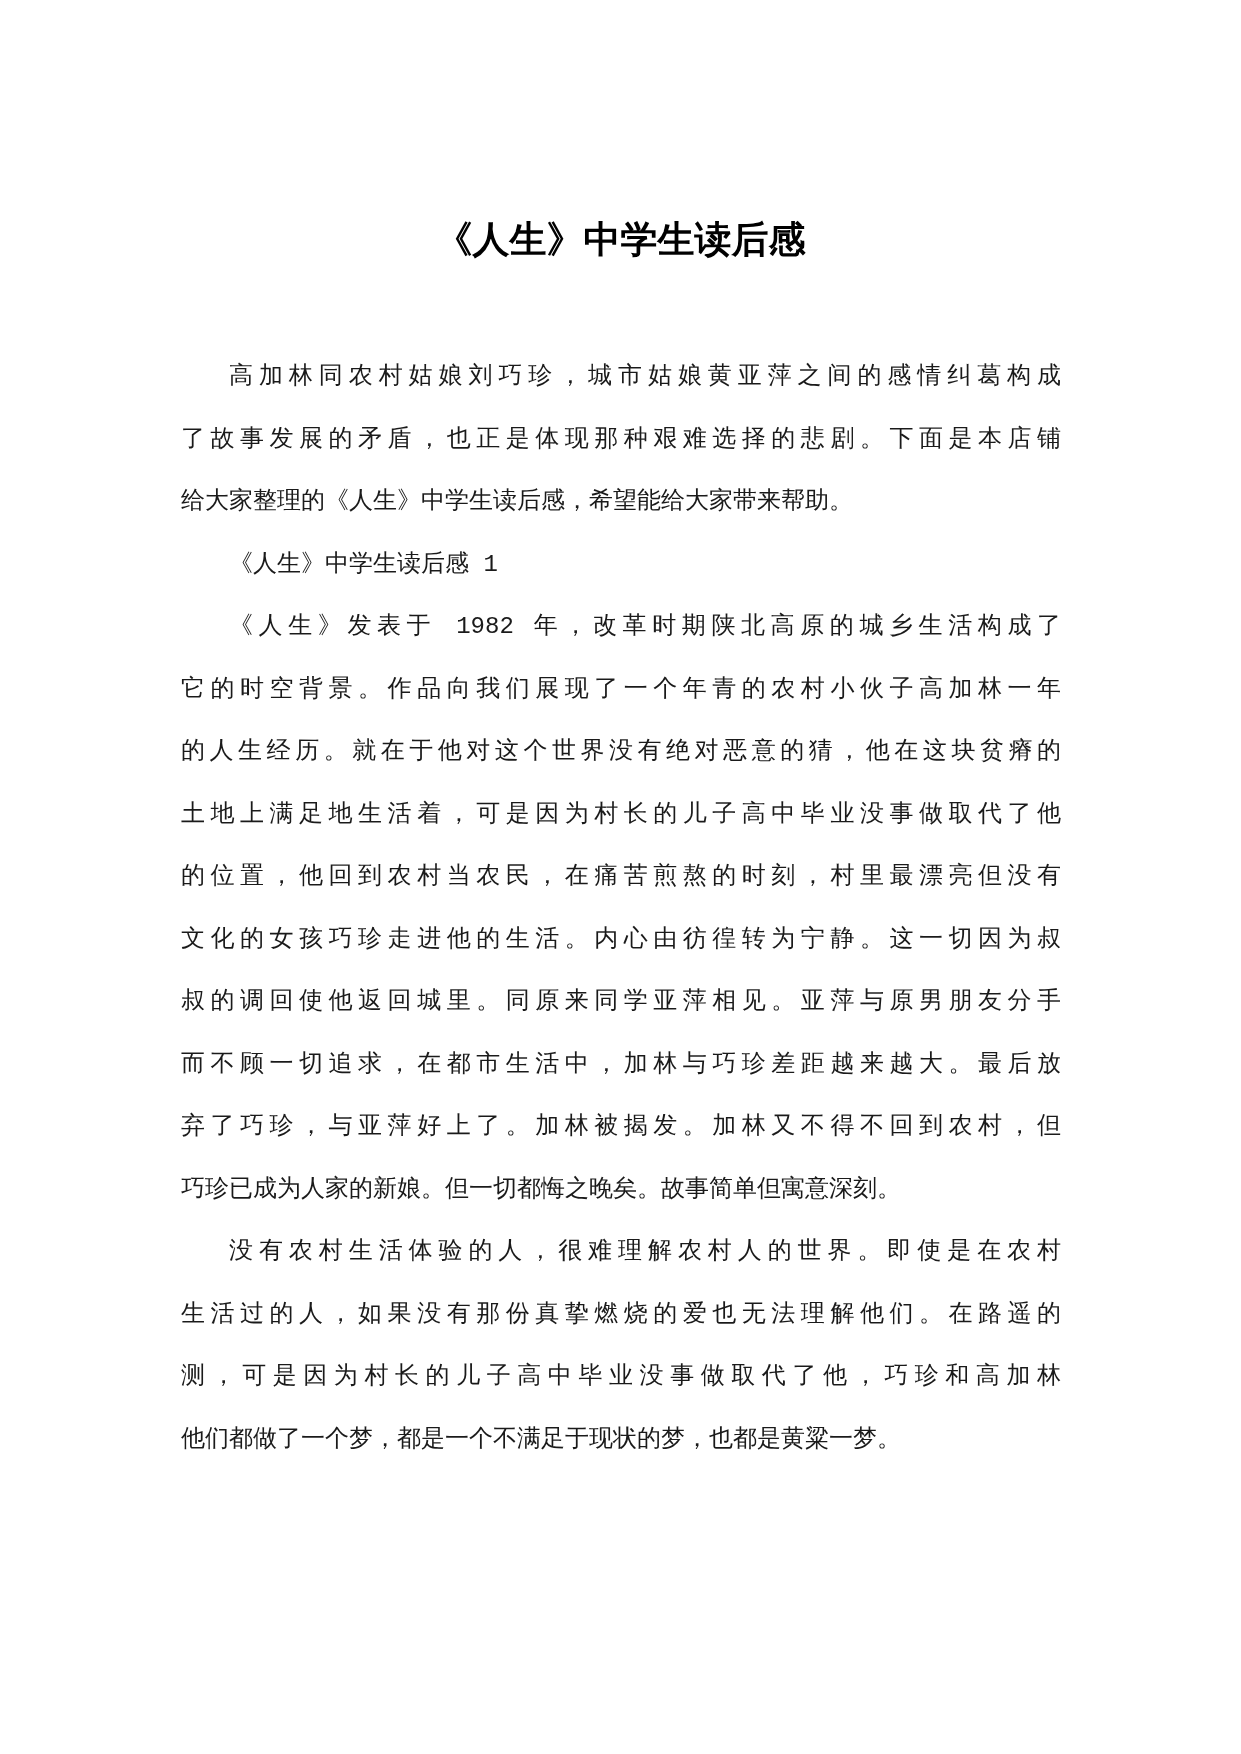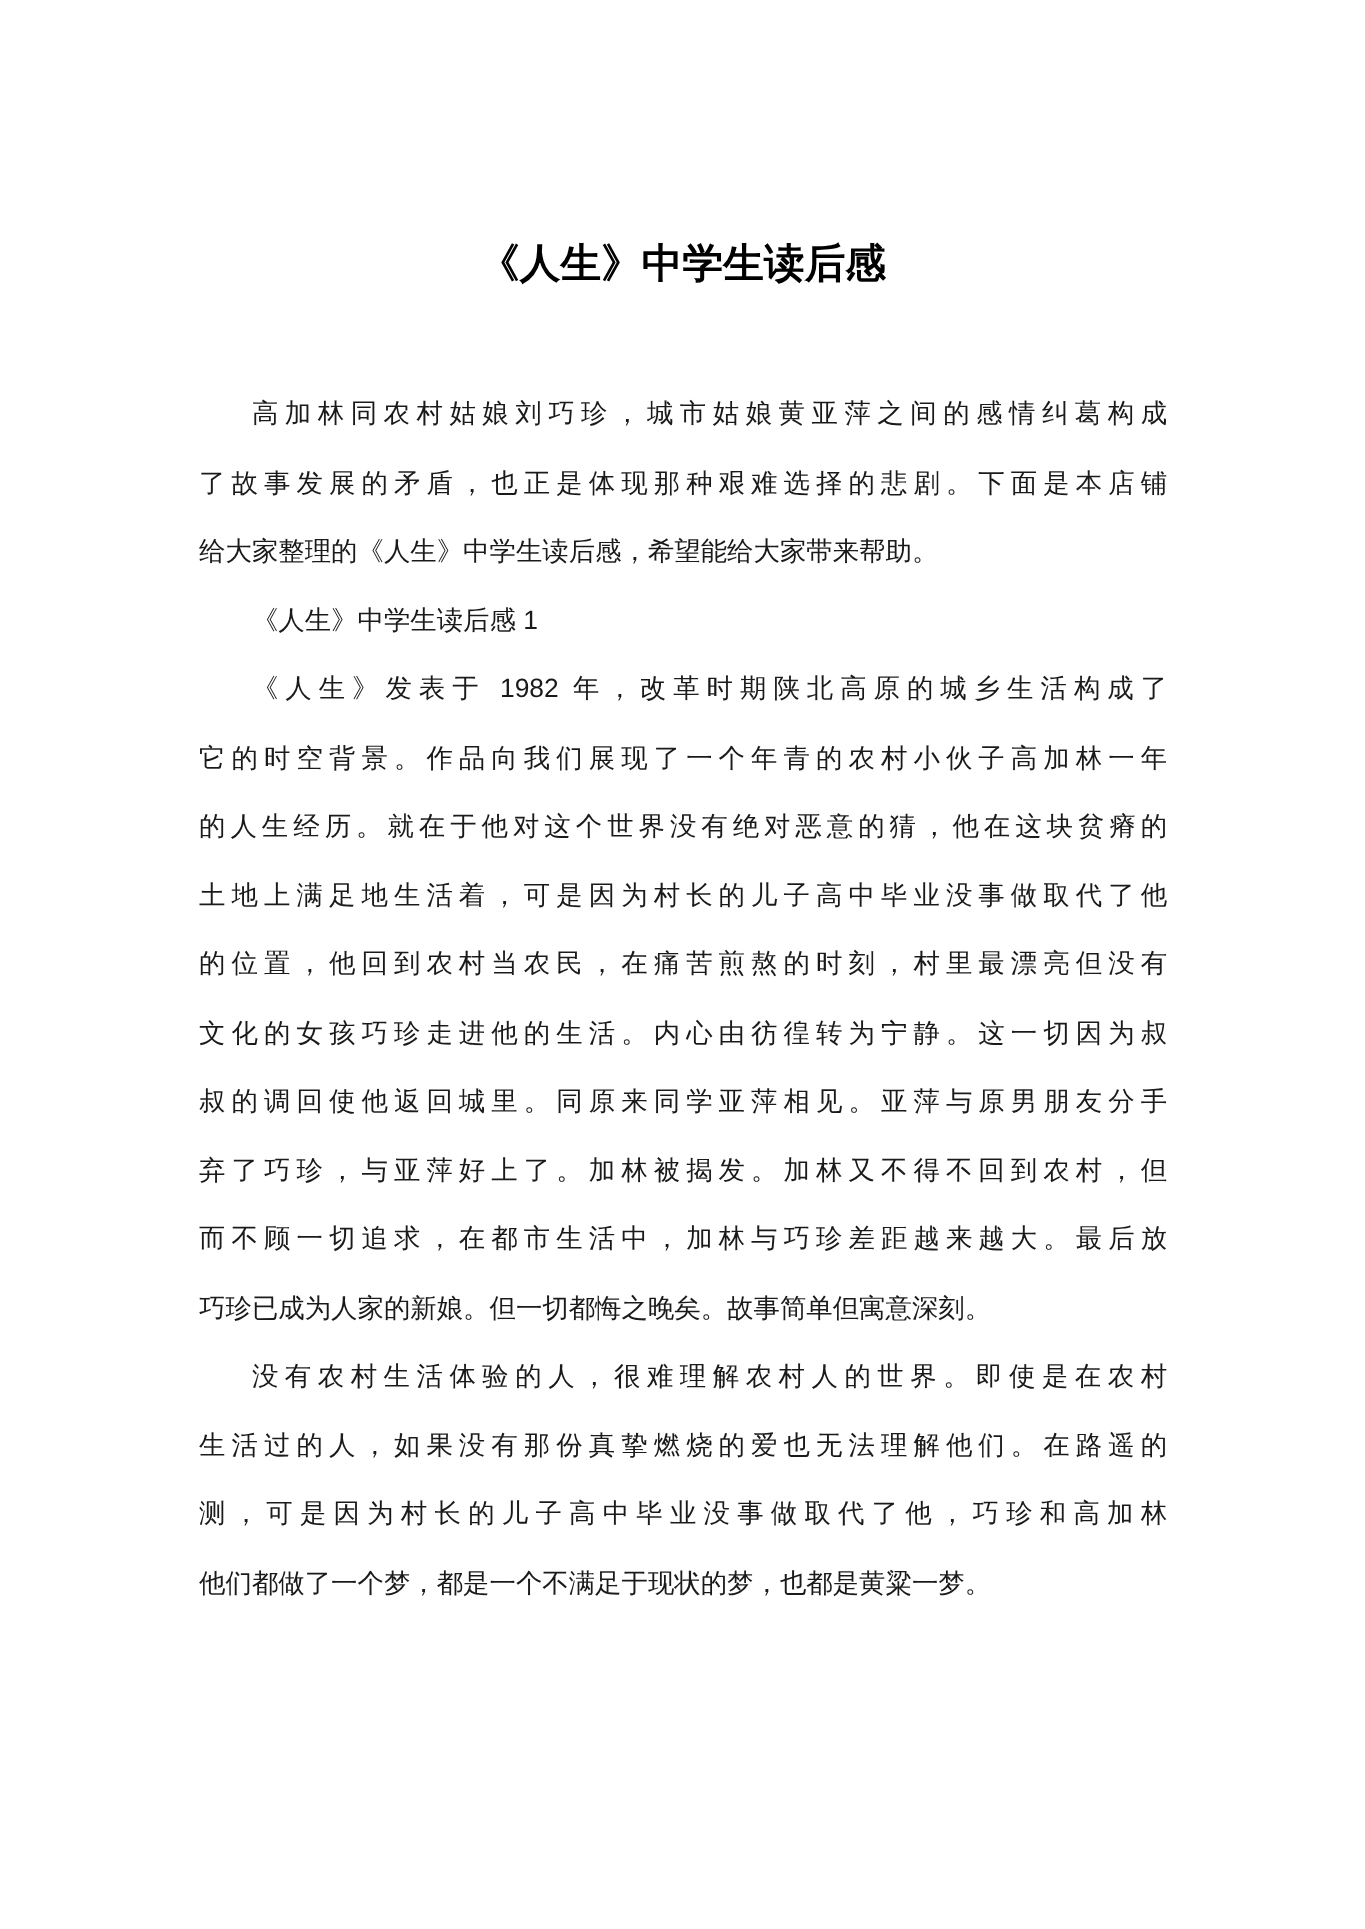--- a/index.html
+++ b/index.html
@@ -7,21 +7,21 @@
     padding: 0;
     background: #ffffff;
   }
   .page {
     position: relative;
     width: 1241px;
     height: 1492px;
     margin: 0 auto;
     background: #ffffff;
     overflow: hidden;
-    font-family: Liberation Sans, sans-serif;
+    font-family: Liberation Mono, monospace;
     color: #161616;
   }
   .doc-title {
     position: absolute;
     top: 215px;
     left: 0;
     width: 100%;
     margin: 0;
     text-align: center;
     font-size: 37px;
@@ -88,22 +88,22 @@
     </div>
 
     <div class="para">
       <div class="line indent fill">《人生》发表于 1982 年，改革时期陕北高原的城乡生活构成了</div>
       <div class="line fill">它的时空背景。作品向我们展现了一个年青的农村小伙子高加林一年</div>
       <div class="line fill">的人生经历。就在于他对这个世界没有绝对恶意的猜，他在这块贫瘠的</div>
       <div class="line fill">土地上满足地生活着，可是因为村长的儿子高中毕业没事做取代了他</div>
       <div class="line fill">的位置，他回到农村当农民，在痛苦煎熬的时刻，村里最漂亮但没有</div>
       <div class="line fill">文化的女孩巧珍走进他的生活。内心由彷徨转为宁静。这一切因为叔</div>
       <div class="line fill">叔的调回使他返回城里。同原来同学亚萍相见。亚萍与原男朋友分手</div>
+      <div class="line fill">而不顾一切追求，在都市生活中，加林与巧珍差距越来越大。最后放</div>
       <div class="line fill">弃了巧珍，与亚萍好上了。加林被揭发。加林又不得不回到农村，但</div>
-      <div class="line fill">而不顾一切追求，在都市生活中，加林与巧珍差距越来越大。最后放</div>
       <div class="line">巧珍已成为人家的新娘。但一切都悔之晚矣。故事简单但寓意深刻。</div>
     </div>
 
     <div class="para">
       <div class="line indent fill">没有农村生活体验的人，很难理解农村人的世界。即使是在农村</div>
       <div class="line fill">生活过的人，如果没有那份真挚燃烧的爱也无法理解他们。在路遥的</div>
       <div class="line fill">测，可是因为村长的儿子高中毕业没事做取代了他，巧珍和高加林</div>
       <div class="line">他们都做了一个梦，都是一个不满足于现状的梦，也都是黄粱一梦。</div>
     </div>
 

